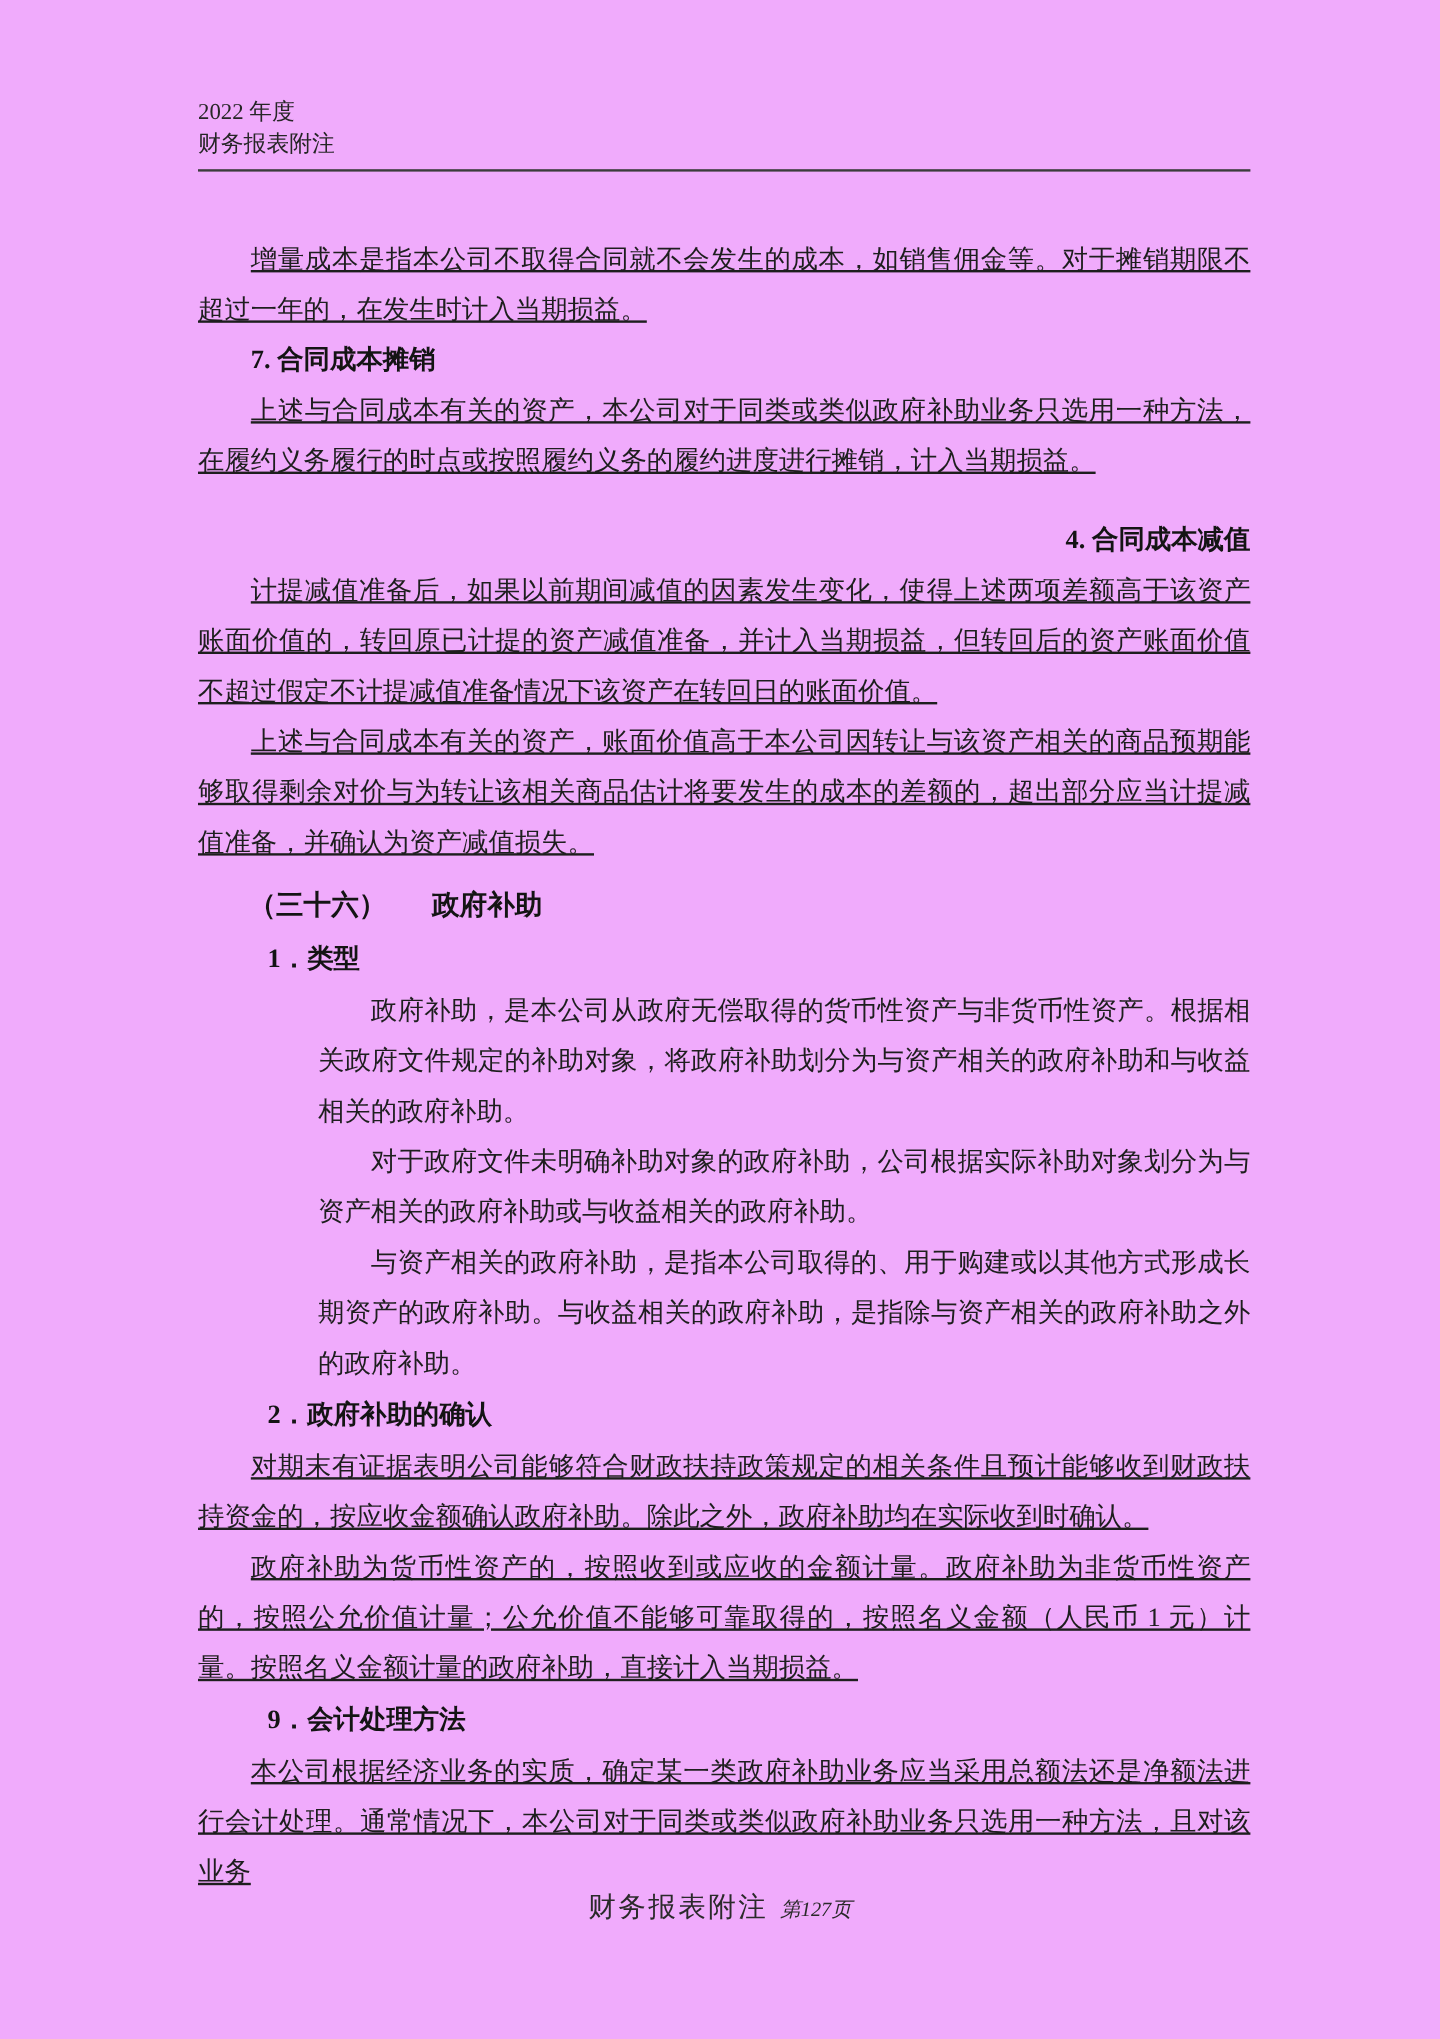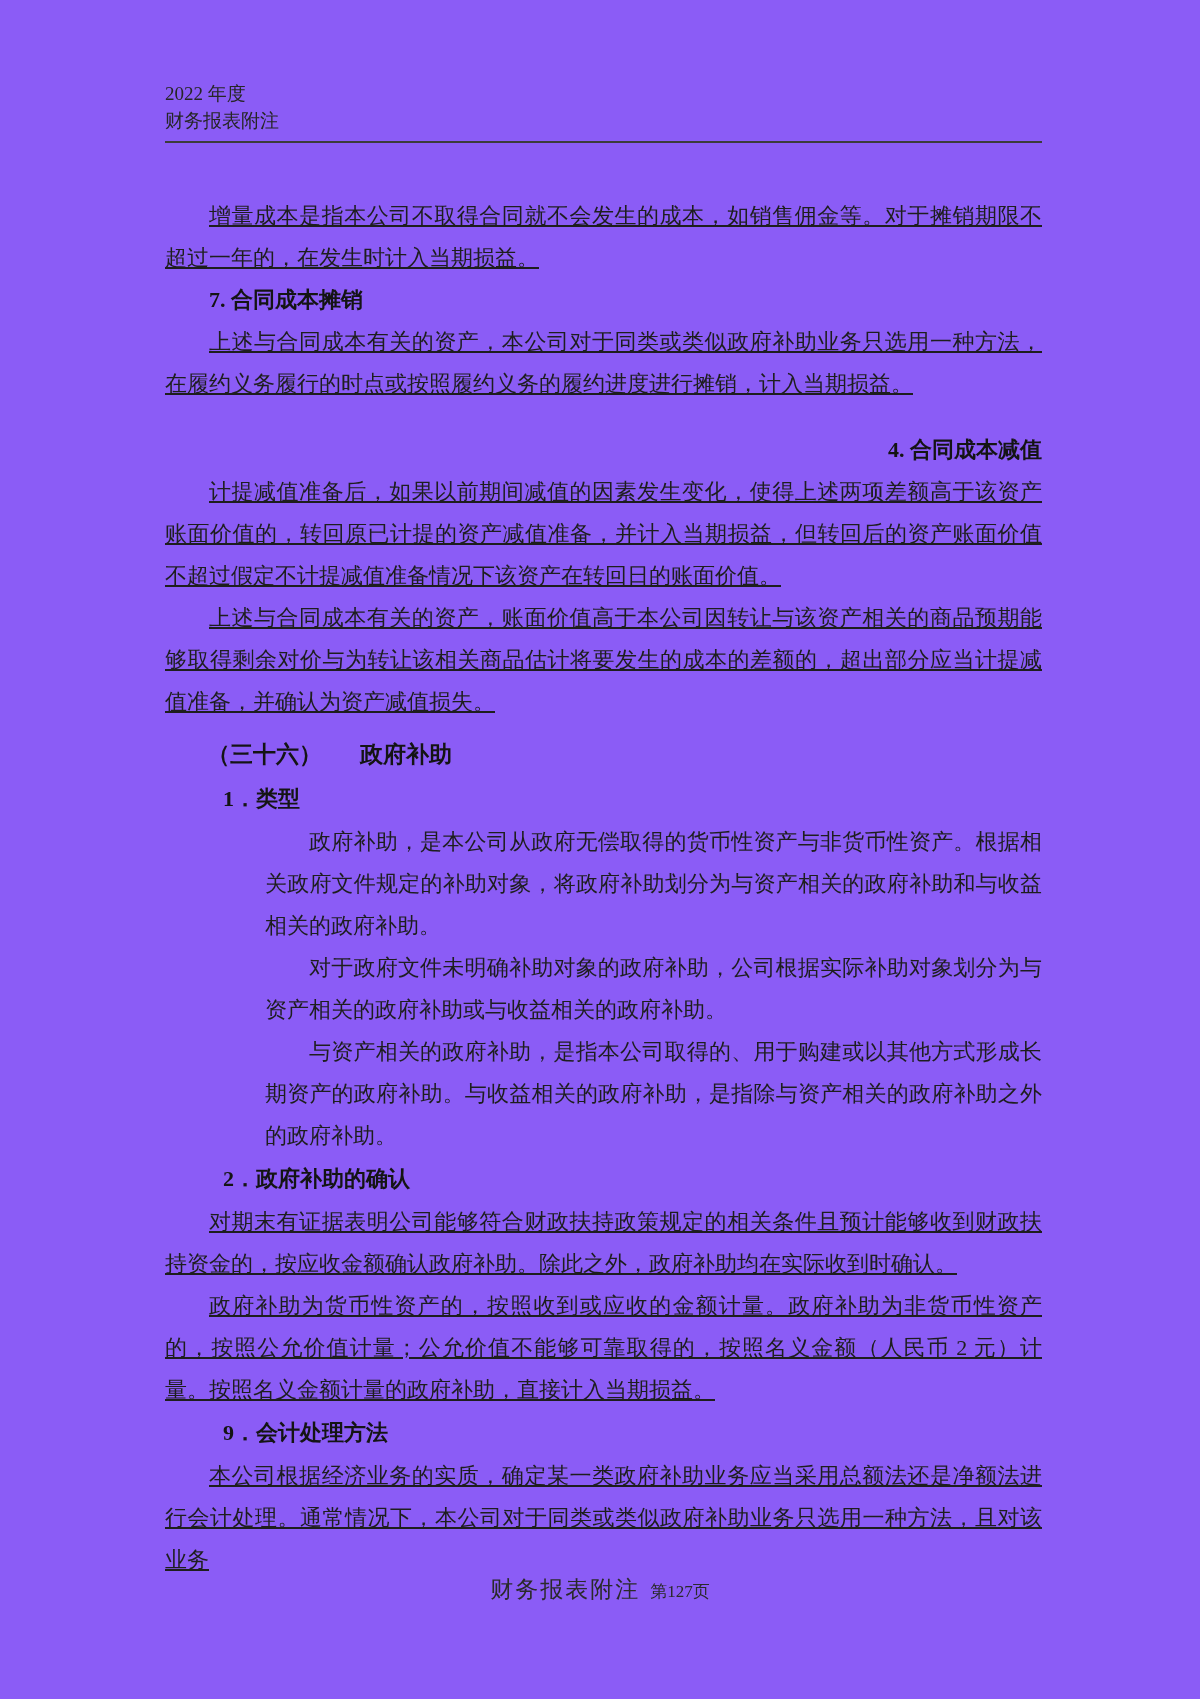--- a/index.html
+++ b/index.html
@@ -5,21 +5,21 @@
   html, body {
     margin: 0;
     padding: 0;
     background: #ffffff;
   }
   .page {
     position: relative;
     width: 1200px;
     height: 1699px;
     margin: 0 auto;
-    background: #8b5cf6;
+    background: #f0abfc;
     box-sizing: border-box;
     padding: 80px 158px 0 165px;
     font-family: "Liberation Serif", "DejaVu Serif", serif;
     color: #1f1f1f;
     overflow: hidden;
   }
   
   .hdr {
     font-size: 19px;
     line-height: 27px;
@@ -93,20 +93,21 @@
     text-align: center;
     color: #2a2a2a;
   }
   .doc-footer .f-title {
     font-size: 23px;
     letter-spacing: 2px;
   }
   .doc-footer .f-page {
     font-size: 17px;
     margin-left: 10px;
+    font-style: italic;
   }
 </style>
 </head>
 <body>
 
 <div class="page">
 
   <header>
     <div class="hdr">2022 年度</div>
     <div class="hdr">财务报表附注</div>
@@ -126,21 +127,21 @@
 
     <h2 class="sec-heading"><span class="sec-num">（三十六）</span><span class="sec-title">政府补助</span></h2>
 
     <h3 class="sub-heading">1．类型</h3>
     <p class="sub-para">政府补助，是本公司从政府无偿取得的货币性资产与非货币性资产。根据相关政府文件规定的补助对象，将政府补助划分为与资产相关的政府补助和与收益相关的政府补助。</p>
     <p class="sub-para">对于政府文件未明确补助对象的政府补助，公司根据实际补助对象划分为与资产相关的政府补助或与收益相关的政府补助。</p>
     <p class="sub-para">与资产相关的政府补助，是指本公司取得的、用于购建或以其他方式形成长期资产的政府补助。与收益相关的政府补助，是指除与资产相关的政府补助之外的政府补助。</p>
 
     <h3 class="sub-heading">2．政府补助的确认</h3>
     <p class="para">对期末有证据表明公司能够符合财政扶持政策规定的相关条件且预计能够收到财政扶持资金的，按应收金额确认政府补助。除此之外，政府补助均在实际收到时确认。</p>
-    <p class="para">政府补助为货币性资产的，按照收到或应收的金额计量。政府补助为非货币性资产的，按照公允价值计量；公允价值不能够可靠取得的，按照名义金额（人民币 2 元）计量。按照名义金额计量的政府补助，直接计入当期损益。</p>
+    <p class="para">政府补助为货币性资产的，按照收到或应收的金额计量。政府补助为非货币性资产的，按照公允价值计量；公允价值不能够可靠取得的，按照名义金额（人民币 1 元）计量。按照名义金额计量的政府补助，直接计入当期损益。</p>
 
     <h3 class="sub-heading">9．会计处理方法</h3>
     <p class="para">本公司根据经济业务的实质，确定某一类政府补助业务应当采用总额法还是净额法进行会计处理。通常情况下，本公司对于同类或类似政府补助业务只选用一种方法，且对该业务</p>
 
   </main>
 
   <footer class="doc-footer">
     <span class="f-title">财务报表附注</span><span class="f-page">第127页</span>
   </footer>
 

